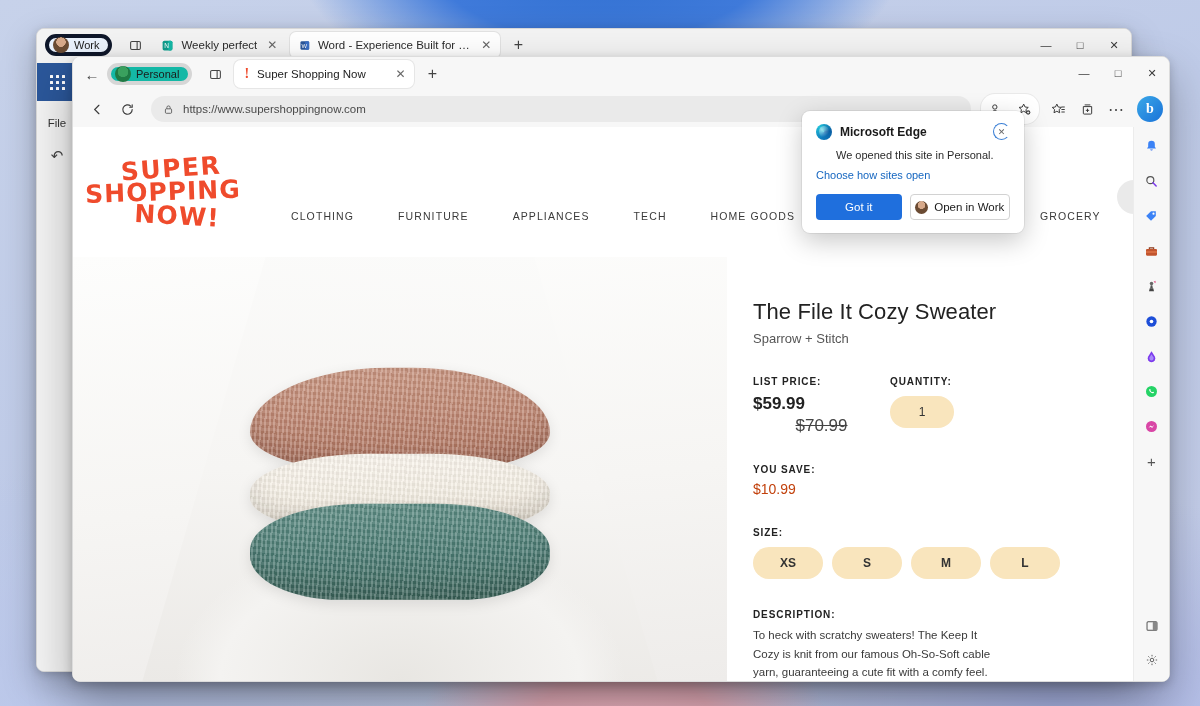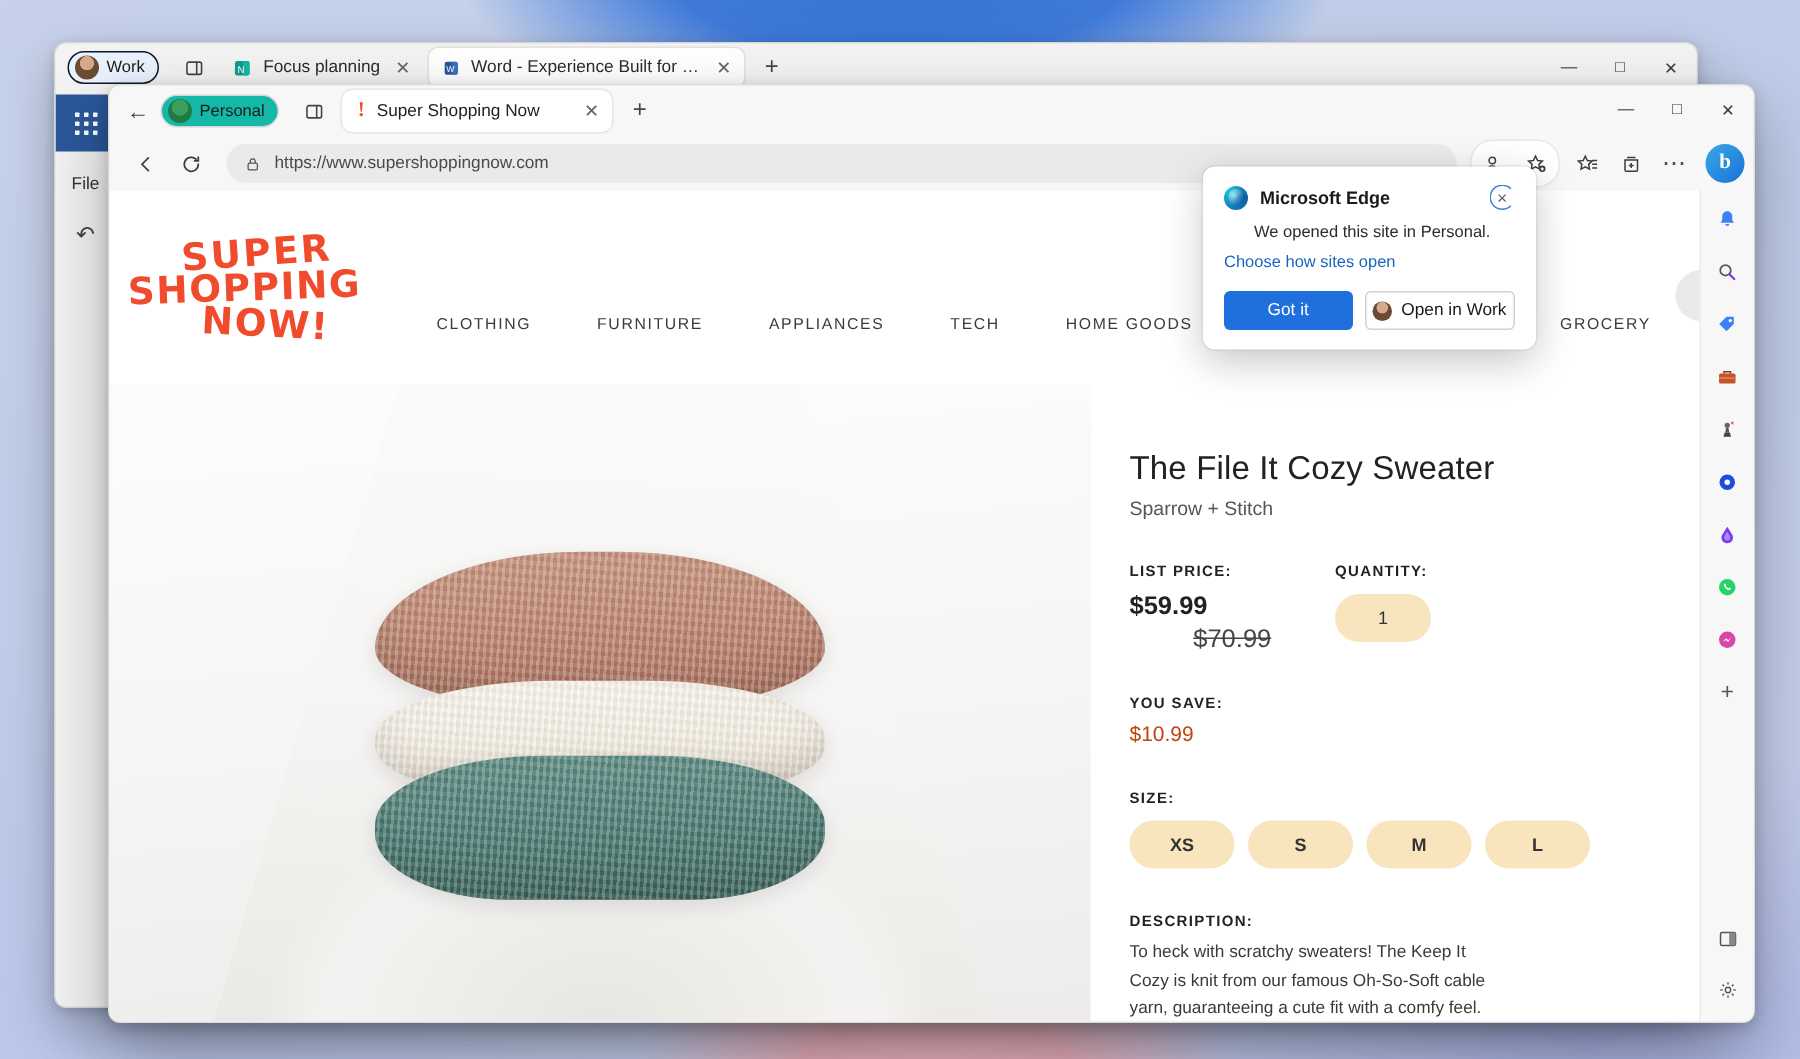--- a/index.html
+++ b/index.html
@@ -36,21 +36,21 @@
   }
   #word-titlebar {
     height: 32px; background: #f3f3f3;
     display: flex; align-items: center;
     padding-left: 8px;
     position: relative;
   }
   .profile-pill {
     display: flex; align-items: center; gap: 5px;
     height: 22px; padding: 0 9px 0 4px;
-    border: 1px solid #0f172a;
+    border: 4px solid #0f172a;
     border-radius: 11px;
     background: #eaf2fd;
     font-size: 11px; color: #1b1b1b;
   }
   .profile-pill.plain { background: #14b8a6; border-color: #d6d6d6; }
   .avatar-chip {
     width: 16px; height: 16px; border-radius: 50%;
     background: radial-gradient(circle at 50% 32%, #d7a98a 0 34%, #6b4b33 36% 100%);
     position: relative; overflow: hidden; flex: none;
   }
@@ -437,21 +437,21 @@
           <path d="M10 3v10"></path>
       </svg>
     </div>
 
     <div class="win-tab">
       <svg width="13" height="13" viewBox="0 0 16 16">
         <rect x="2" y="2" width="12" height="12" rx="2" fill="#0f9d8c"></rect>
         <rect x="8.5" y="2" width="5.5" height="12" rx="2" fill="#14b8a6"></rect>
         <text x="4" y="11.5" font-size="8" fill="#fff" font-family="Liberation Sans">N</text>
       </svg>
-      <span class="label">Focus planning</span>
+      <span class="label">Weekly perfect</span>
       <span class="tab-close">✕</span>
     </div>
 
     <div class="win-tab active">
       <svg width="13" height="13" viewBox="0 0 16 16">
         <rect x="2" y="2" width="12" height="12" rx="2" fill="#2b579a"></rect>
         <rect x="8.5" y="2" width="5.5" height="12" rx="2" fill="#3a6fc4"></rect>
         <text x="3.4" y="11.5" font-size="8" fill="#fff" font-family="Liberation Sans">W</text>
       </svg>
       <span class="label">Word - Experience Built for Focus</span>

